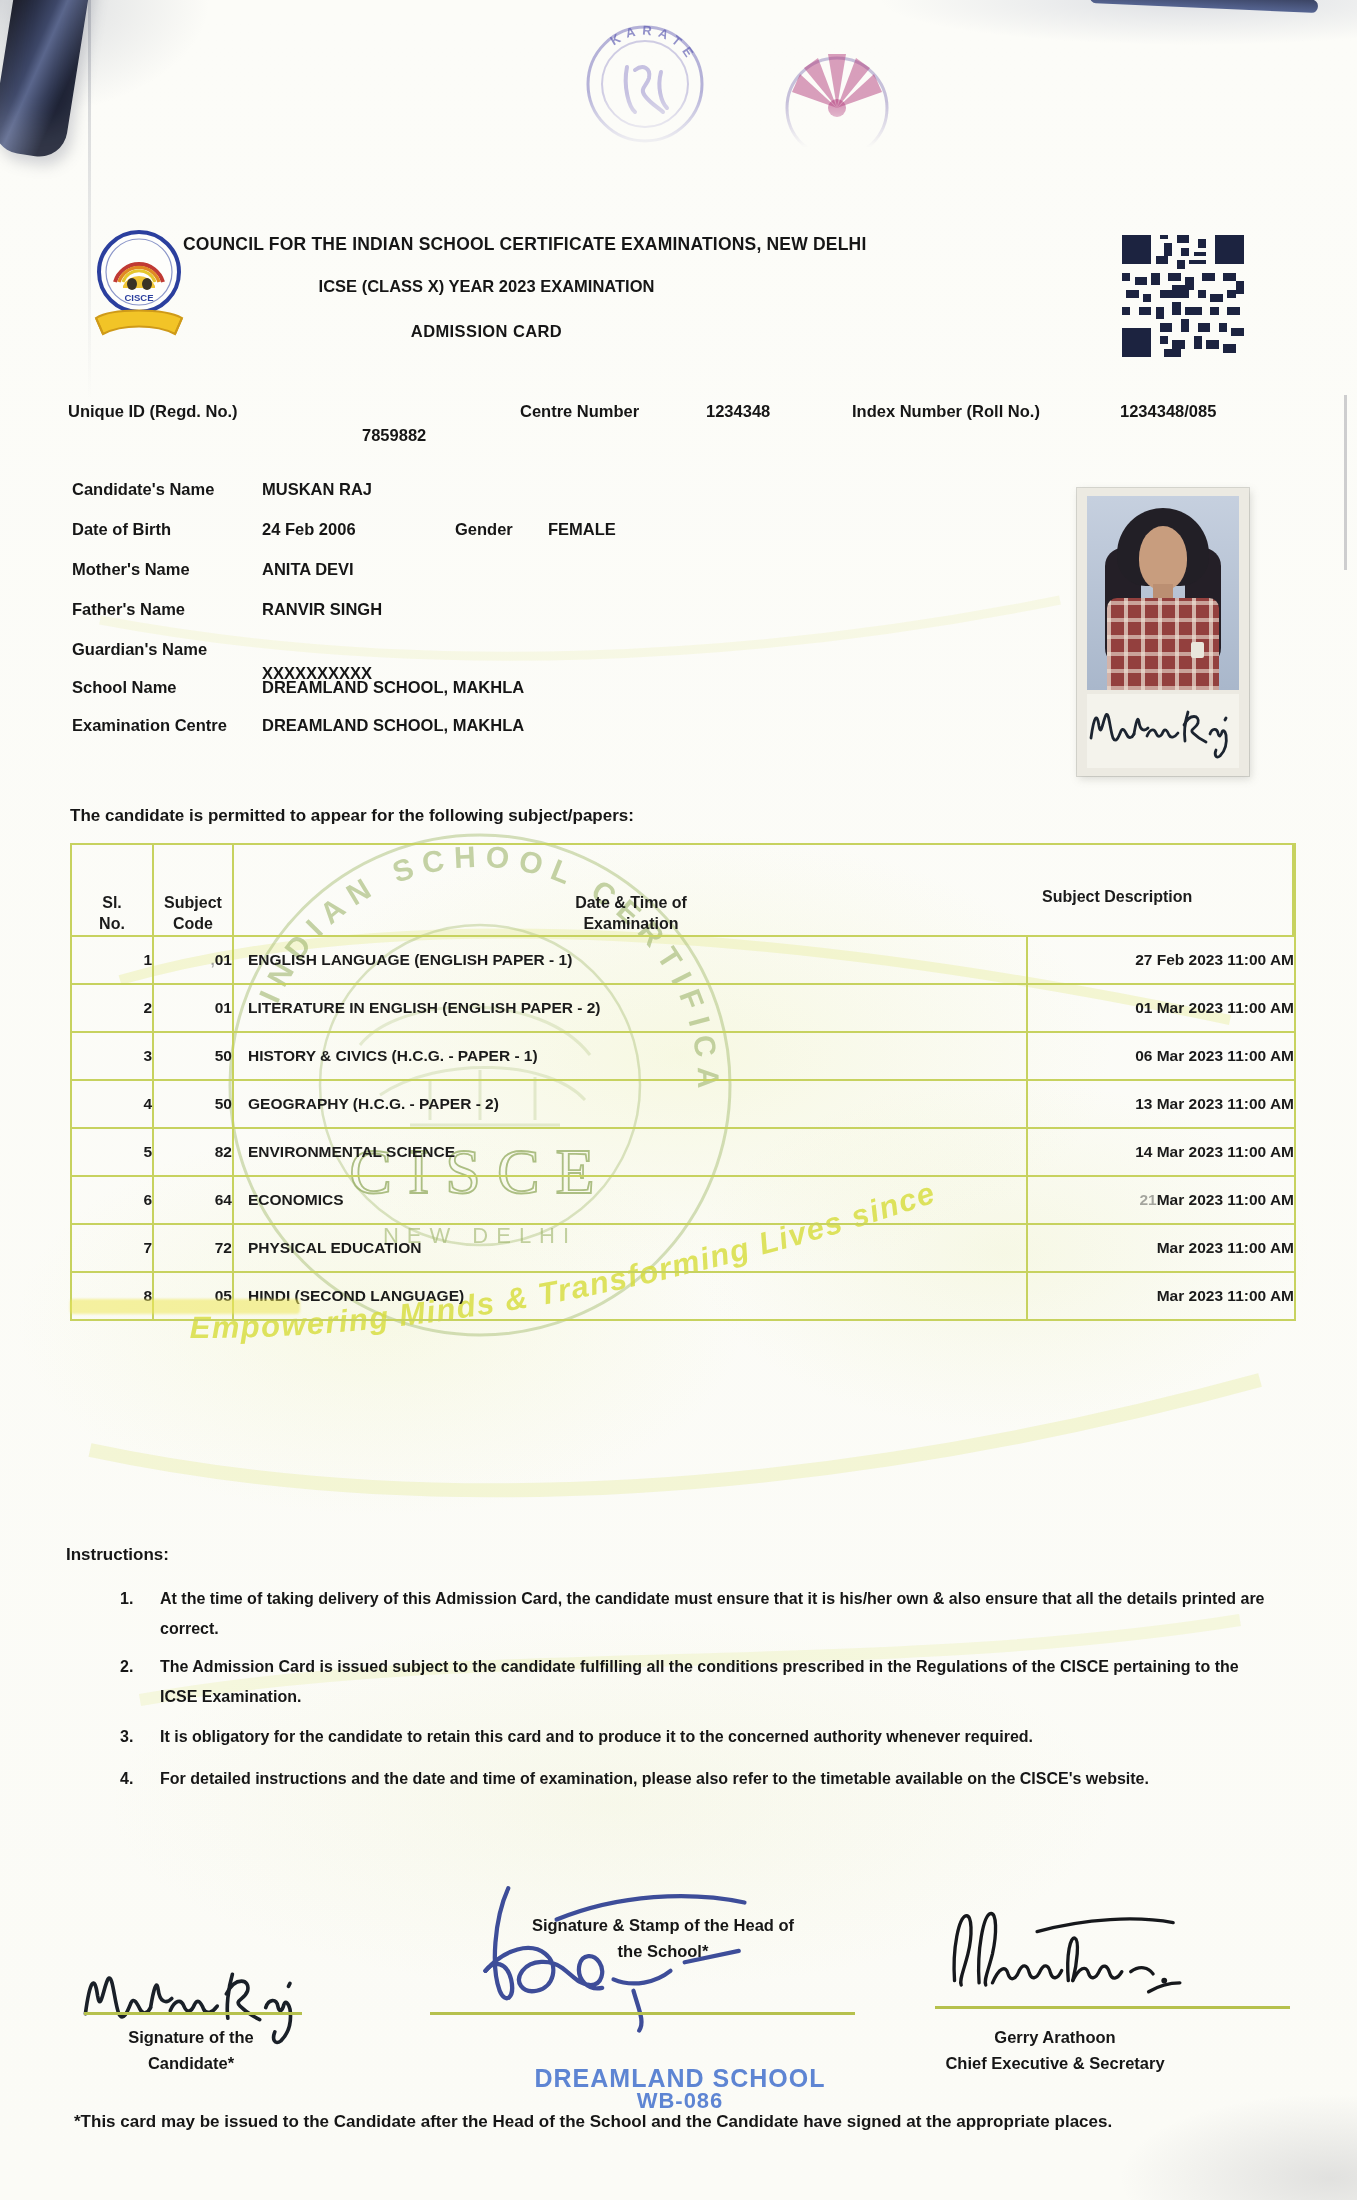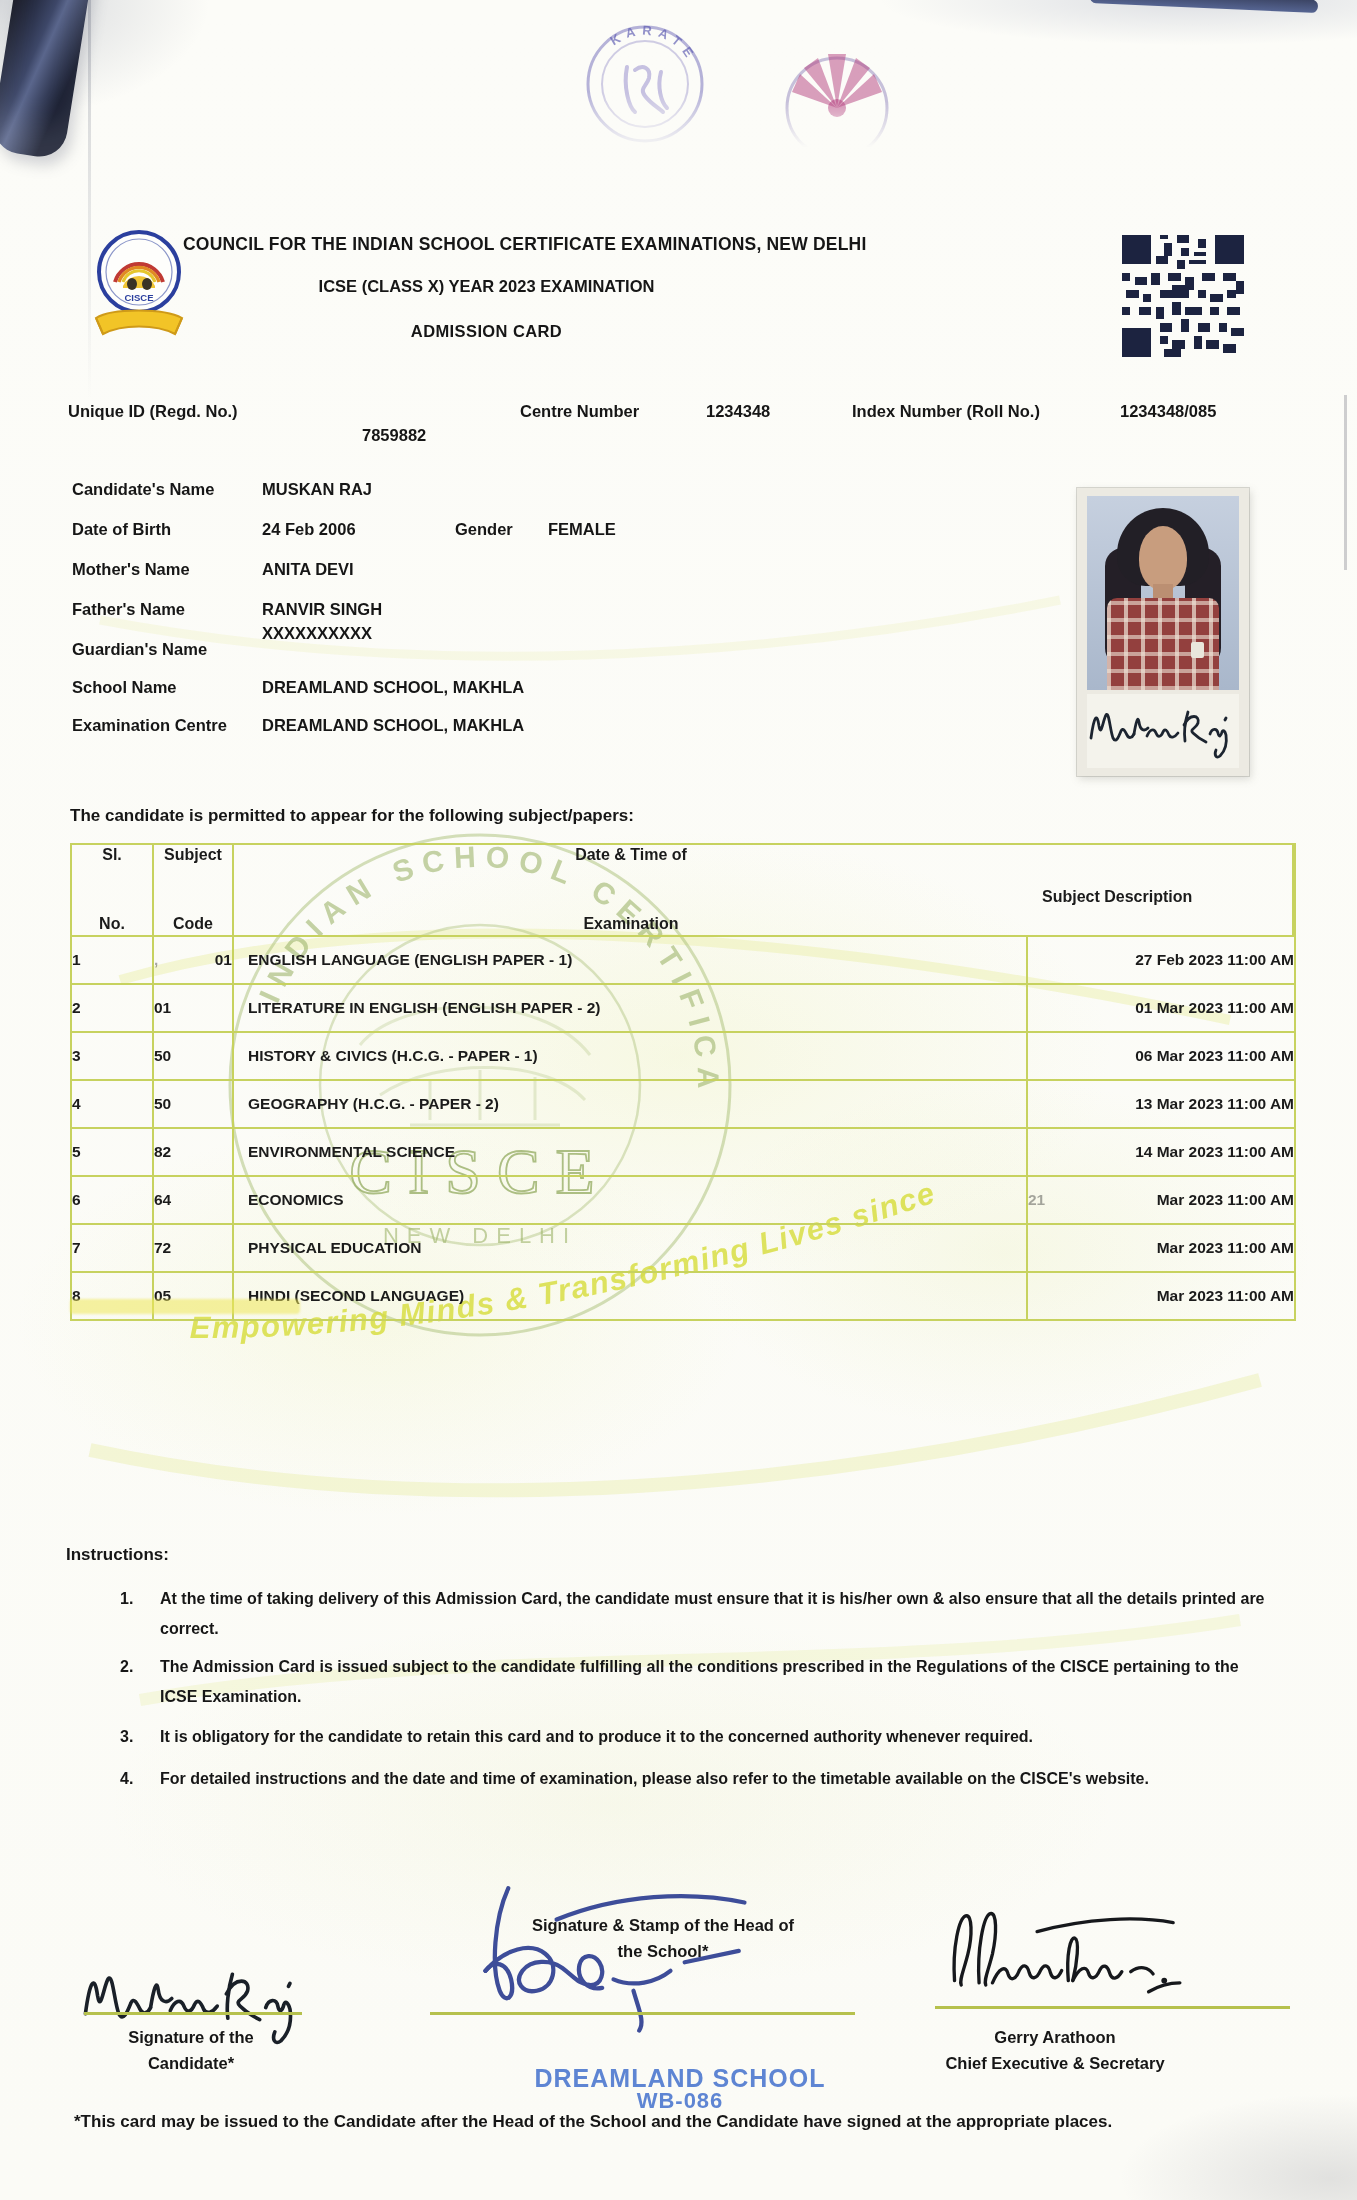--- a/index.html
+++ b/index.html
@@ -44,21 +44,21 @@
        repeating-linear-gradient(90deg, rgba(238,228,215,.7) 0 4px, transparent 4px 17px),
        repeating-linear-gradient(0deg, rgba(238,228,215,.6) 0 4px, transparent 4px 17px),
        #93403e;}
   .badge{position:absolute;left:104px;top:146px;width:13px;height:16px;background:#e9e7dc;border-radius:2px;}
   .photo-sign{position:absolute;left:10px;top:206px;width:152px;height:74px;background:#f4f3ec;}
   
   .intro{left:70px;top:806px;font-size:17px;font-weight:700;}
   .subj-table{left:70px;top:843px;width:1222px;display:grid;grid-template-columns:82px 80px 794px 1fr;
      border:2.5px solid #c7d25f;}
   .st-cell{border-right:2px solid #c7d25f;border-bottom:2px solid #c7d25f;display:flex;align-items:center;
-     justify-content:space-between;font-weight:700;font-size:15.5px;color:#1b1b1b;min-height:46px;text-align:center;background:transparent;}
+     justify-content:flex-end;font-weight:700;font-size:15.5px;color:#1b1b1b;min-height:46px;text-align:center;background:transparent;}
   .st-last{border-right:none;}
   .st-bot{border-bottom:none;}
   .st-desc{justify-content:flex-start;padding-left:14px;text-align:left;}
   .st-head{min-height:76px;flex-direction:column;line-height:1.3;font-size:16px;}
   .hl-streak{left:70px;top:1299px;width:230px;height:15px;background:rgba(238,232,90,.55);filter:blur(1px);border-radius:4px;}
   
   .ins-head{left:66px;top:1545px;font-size:17px;font-weight:700;}
   .ins-item{left:120px;width:1160px;display:flex;font-size:16px;font-weight:700;line-height:30px;}
   .ins-num{width:40px;flex:0 0 40px;}
   .ins-text{flex:1;}
@@ -223,21 +223,21 @@
     <span class="abs cand-value" style="top:480px;">MUSKAN RAJ</span>
     <span class="abs cand-label" style="top:520px;">Date of Birth</span>
     <span class="abs cand-value" style="top:520px;">24 Feb 2006</span>
     <span class="abs cand-label" style="top:520px;left:455px;">Gender</span>
     <span class="abs cand-value" style="top:520px;left:548px;">FEMALE</span>
     <span class="abs cand-label" style="top:560px;">Mother's Name</span>
     <span class="abs cand-value" style="top:560px;">ANITA DEVI</span>
     <span class="abs cand-label" style="top:600px;">Father's Name</span>
     <span class="abs cand-value" style="top:600px;">RANVIR SINGH</span>
     <span class="abs cand-label" style="top:640px;">Guardian's Name</span>
-    <span class="abs cand-value" style="top:624px;">XXXXXXXXXX</span>
+    <span class="abs cand-value" style="top:664px;">XXXXXXXXXX</span>
     <span class="abs cand-label" style="top:678px;">School Name</span>
     <span class="abs cand-value" style="top:678px;">DREAMLAND SCHOOL, MAKHLA</span>
     <span class="abs cand-label" style="top:716px;">Examination Centre</span>
     <span class="abs cand-value" style="top:716px;">DREAMLAND SCHOOL, MAKHLA</span>
   </div>
 
   <div class="abs photo-box">
     <div class="photo-img">
       <div class="lockL"></div>
         <div class="lockR"></div>

